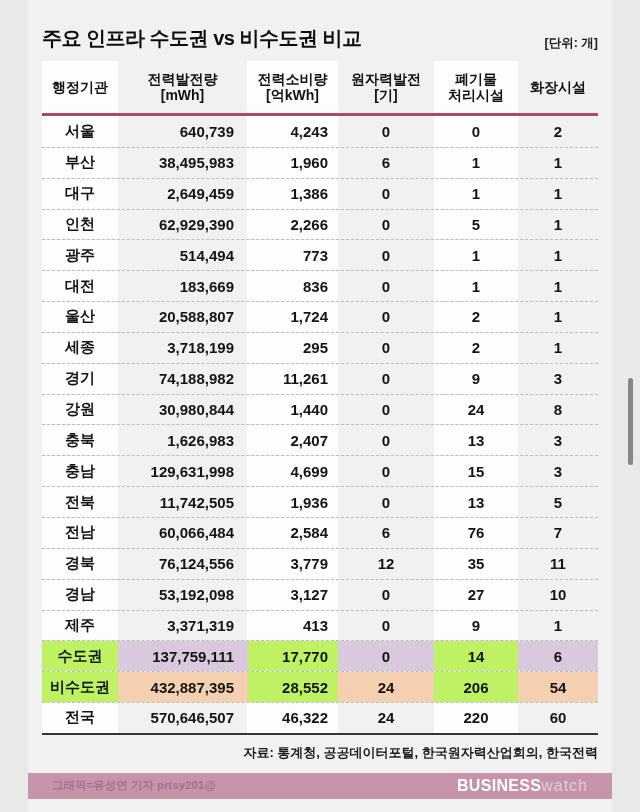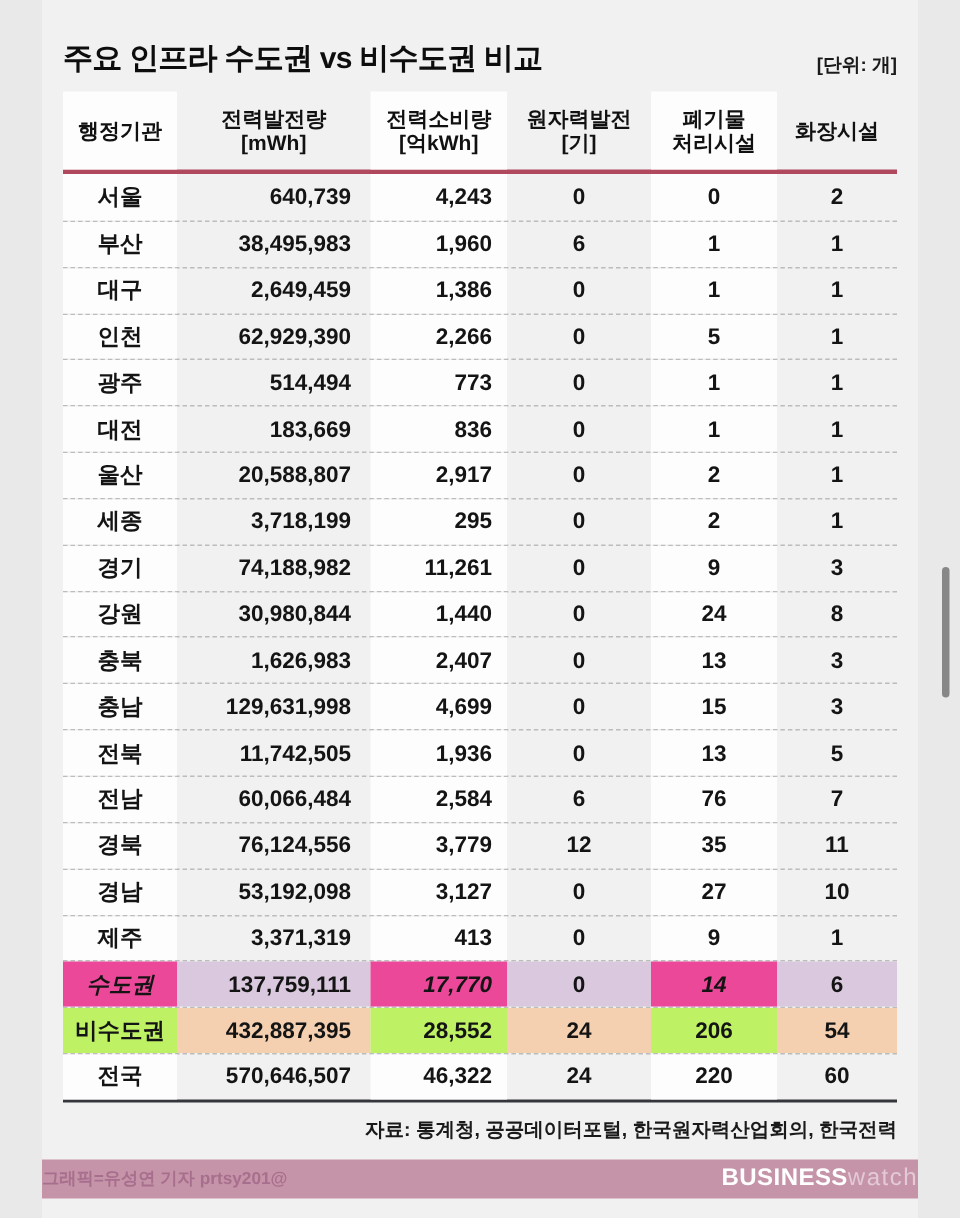--- a/index.html
+++ b/index.html
@@ -45,34 +45,34 @@
     font-size:15px; font-weight:700; color:#141414;
     overflow:hidden; white-space:nowrap;
   }
   
   .c1,.c3,.c5 { background:#fdfdfd; }
   .c2,.c4,.c6 { background:transparent; }
   
   .trow .c2 { justify-content:flex-end; padding-right:13px; }
   .trow .c3 { justify-content:flex-end; padding-right:10px; }
   
-  .hl-purple .c1,.hl-purple .c3,.hl-purple .c5 { background:#ec4899;font-style:italic; }
+  .hl-purple .c1,.hl-purple .c3,.hl-purple .c5 { background:#bef264; }
   .hl-purple .c2,.hl-purple .c4,.hl-purple .c6 { background:#dac9de; }
   .hl-orange .c1,.hl-orange .c3,.hl-orange .c5 { background:#bef264; }
   .hl-orange .c2,.hl-orange .c4,.hl-orange .c6 { background:#f4cfb0; }
 
   .source {
     margin-top:9px; height:18px;
     text-align:right; font-size:13px; font-weight:700; color:#1a1a1a;
   }
   .pinkbar {
     margin:11px -14px 0 -14px; height:26px;
     background:#c694a9;
     display:flex; justify-content:space-between; align-items:center;
-    padding:0 0;
+    padding:0 24px;
   }
   .credit { font-size:11.5px; font-weight:700; color:#a76f8d; }
   .logo { font-size:16px; line-height:26px;text-align:center; }
   .logo-bold  { font-weight:800; color:#ffffff; letter-spacing:0.3px; }
   .logo-light { font-weight:400; color:rgba(255,255,255,0.5); letter-spacing:1px; }
 
   .scroll-thumb {
     position:absolute; right:7px; top:378px;
     width:5px; height:87px;
     background:#878787; border-radius:3px;
@@ -162,21 +162,21 @@
         <div class="cell c1">대전</div>
         <div class="cell c2">183,669</div>
         <div class="cell c3">836</div>
         <div class="cell c4">0</div>
         <div class="cell c5">1</div>
         <div class="cell c6">1</div>
       </div>
       <div class="trow">
         <div class="cell c1">울산</div>
         <div class="cell c2">20,588,807</div>
-        <div class="cell c3">2,917</div>
+        <div class="cell c3">1,724</div>
         <div class="cell c4">0</div>
         <div class="cell c5">2</div>
         <div class="cell c6">1</div>
       </div>
       <div class="trow">
         <div class="cell c1">세종</div>
         <div class="cell c2">3,718,199</div>
         <div class="cell c3">295</div>
         <div class="cell c4">0</div>
         <div class="cell c5">2</div>

